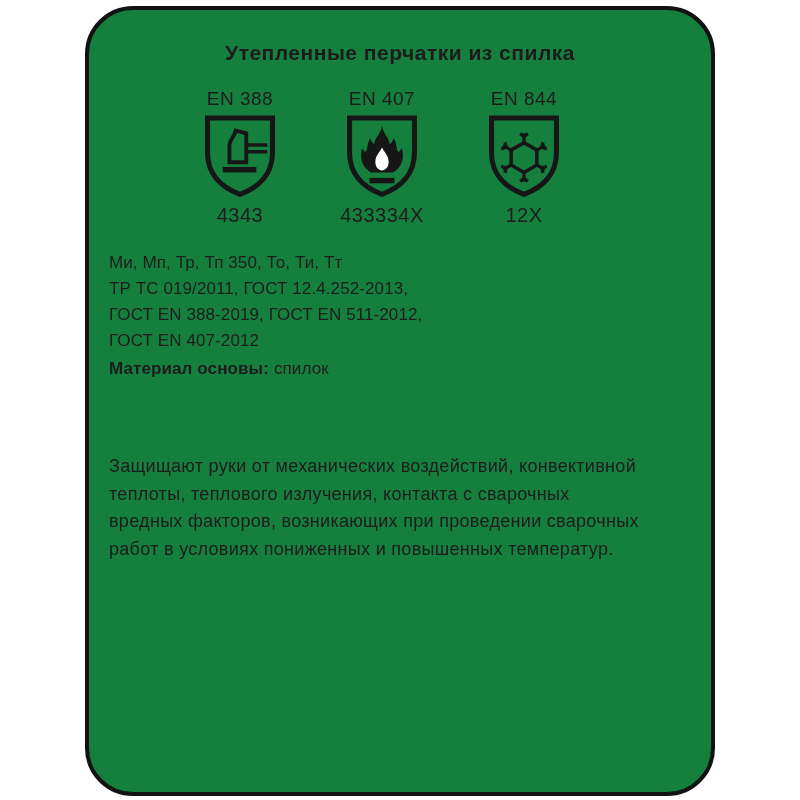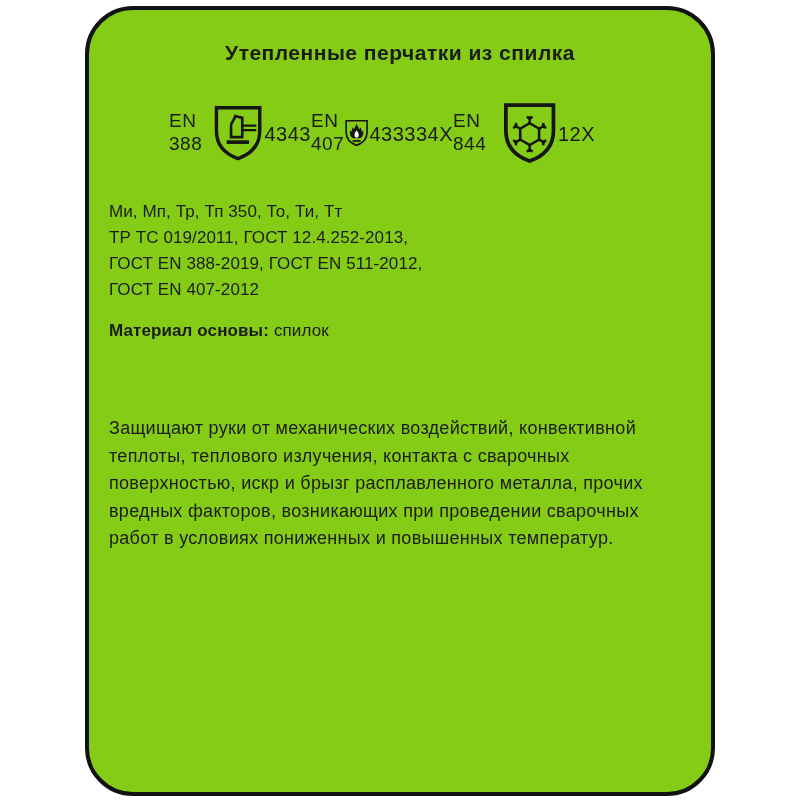--- a/index.html
+++ b/index.html
@@ -10,21 +10,21 @@
     height: 800px;
     font-family: "Liberation Sans", sans-serif;
     color: #1c1c1c;
     -webkit-font-smoothing: antialiased;
   }
   .card {
     box-sizing: border-box;
     width: 630px;
     height: 790px;
     margin: 6px auto 0 auto;
-    background: #84cc16;
+    background: #15803d;
     border: 4px solid #121212;
     border-radius: 48px;
     padding: 0 20px;
     overflow: hidden;
   }
   .title {
     margin-top: 30px;
     text-align: center;
     font-size: 21px;
     font-weight: 700;
@@ -39,21 +39,21 @@
     padding-left: 2px;
   }
   .certs {
     display: flex;
     margin-top: 21px;
     margin-left: 60px;
   }
   .cert {
     width: 142px;
     display: flex;
-    flex-direction: row;
+    flex-direction: column;
     align-items: center;
   }
   .cert-label {
     font-size: 19px;
     line-height: 23px;
     letter-spacing: 0.5px;
   }
   .cert-shield {
     margin-top: 3px;
     width: 80px;
@@ -65,21 +65,21 @@
     line-height: 24px;
     letter-spacing: 0.5px;
   }
   .standards {
     margin-top: 23px;
     font-size: 17px;
     line-height: 26px;
     letter-spacing: 0.1px;
   }
   .materials {
-    margin-top: 15px;
+    margin-top: 2px;
     font-size: 17px;
     line-height: 26px;
     letter-spacing: 0.1px;
   }
   .material-label { font-weight: 700; }
   .material-value { margin-left: 5px; }
   .description {
     margin-top: 71px;
     font-size: 18px;
     line-height: 27.5px;
@@ -145,18 +145,17 @@
     <div>ГОСТ EN 407-2012</div>
   </div>
 
   <div class="materials">
     <div><span class="material-label">Материал основы:</span><span class="material-value">спилок</span></div>
   </div>
 
   <div class="description">
     <div>Защищают руки от механических воздействий, конвективной</div>
     <div>теплоты, теплового излучения, контакта с сварочных</div>
-    <div>поверхностью, искр и брызг расплавленного металла, прочих</div>
     <div>вредных факторов, возникающих при проведении сварочных</div>
     <div>работ в условиях пониженных и повышенных температур.</div>
   </div>
 
 </div>
 
 </body></html>

